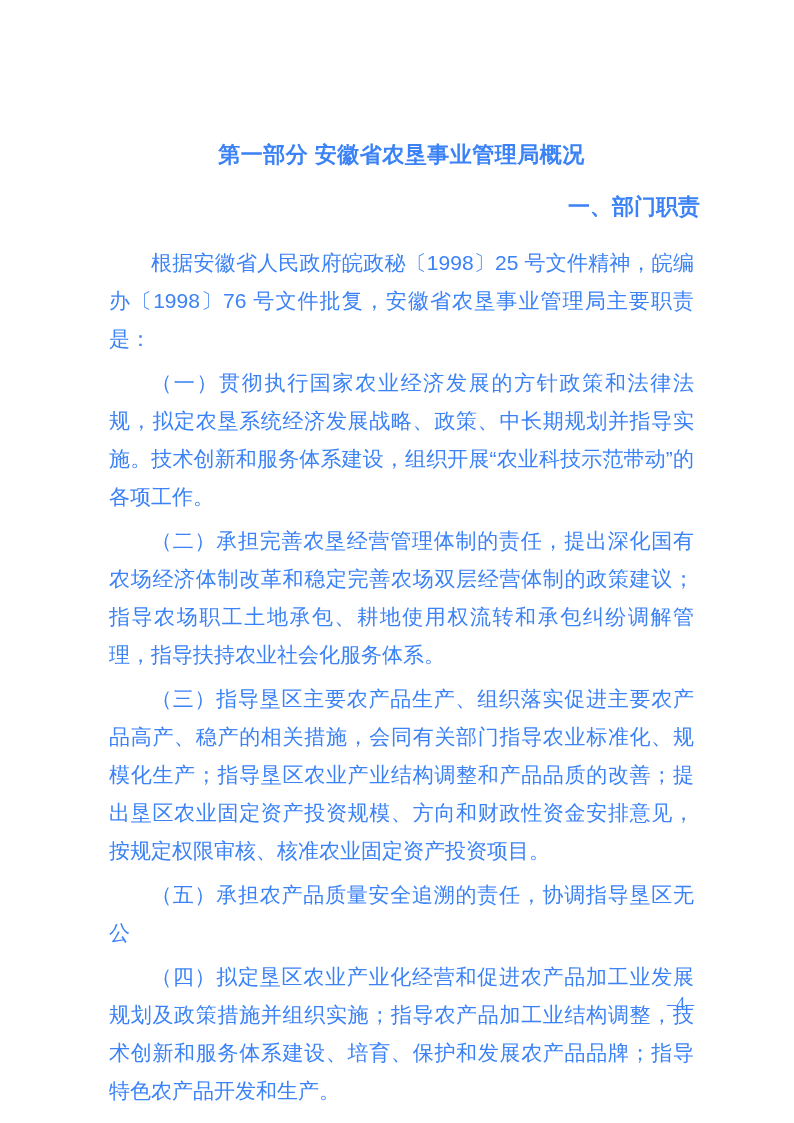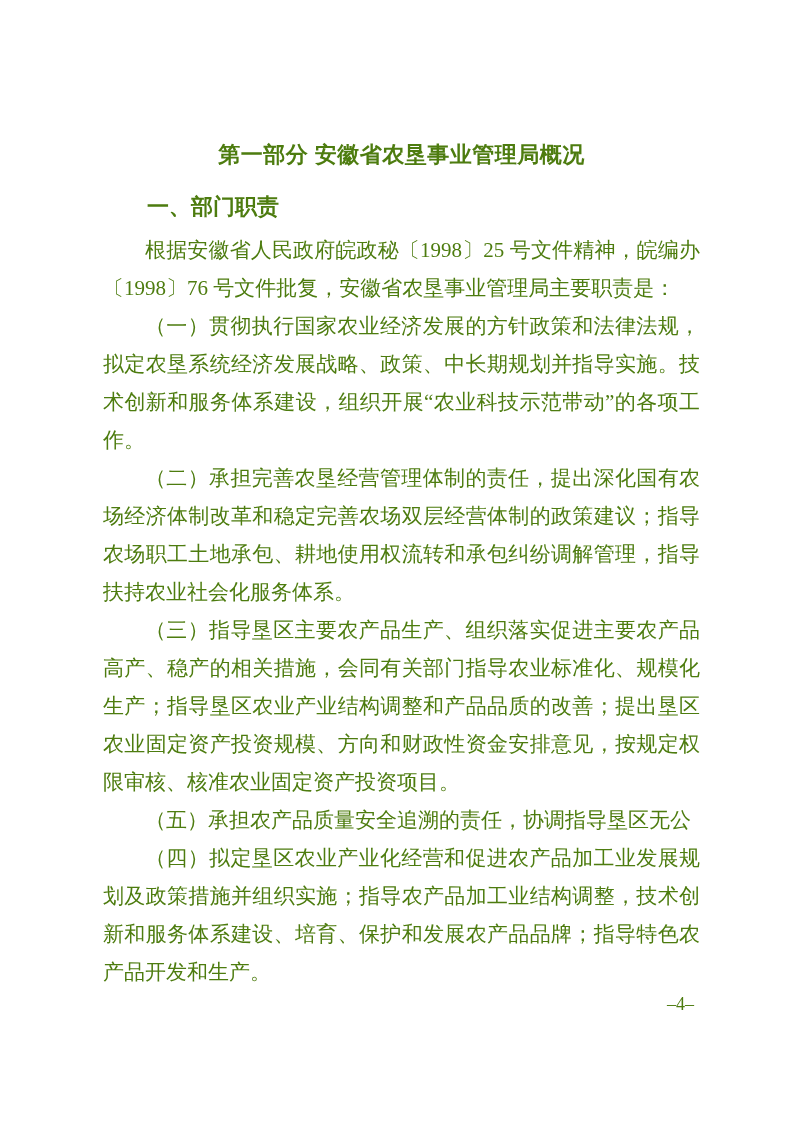--- a/index.html
+++ b/index.html
@@ -6,21 +6,21 @@
     margin: 0;
     padding: 0;
     background: #888;
   }
   .page {
     position: relative;
     width: 794px;
     height: 1123px;
     margin: 0 auto;
     background: #ffffff;
-    color: #4d7c0f;
+    color: #3b82f6;
     overflow: hidden;
   }
   .content {
     position: absolute;
     left: 103px;
     top: 142px;
     width: 597px;
   }
   .doc-title {
     font-family: "Liberation Sans", sans-serif;
@@ -30,30 +30,31 @@
     text-align: center;
     letter-spacing: 0.5px;
     margin: 0;
   }
   .section-heading {
     font-family: "Liberation Sans", sans-serif;
     font-weight: 700;
     font-size: 22px;
     line-height: 26px;
     text-indent: 2em;
-    margin: 26px 0 11px 0;
+    margin: 26px 0 24px 0;
+    text-align: right;
   }
   .para {
-    font-family: Liberation Serif, serif;
+    font-family: Liberation Sans, sans-serif;
     font-size: 21px;
     line-height: 38px;
     text-align: justify;
     text-justify: inter-character;
     text-indent: 2em;
-    margin: 0;
+    margin: 6px;
   }
   .page-number {
     position: absolute;
     right: 100px;
     top: 994px;
     font-family: "Liberation Serif", serif;
     font-size: 18px;
     line-height: 20px;
   }
 </style>

